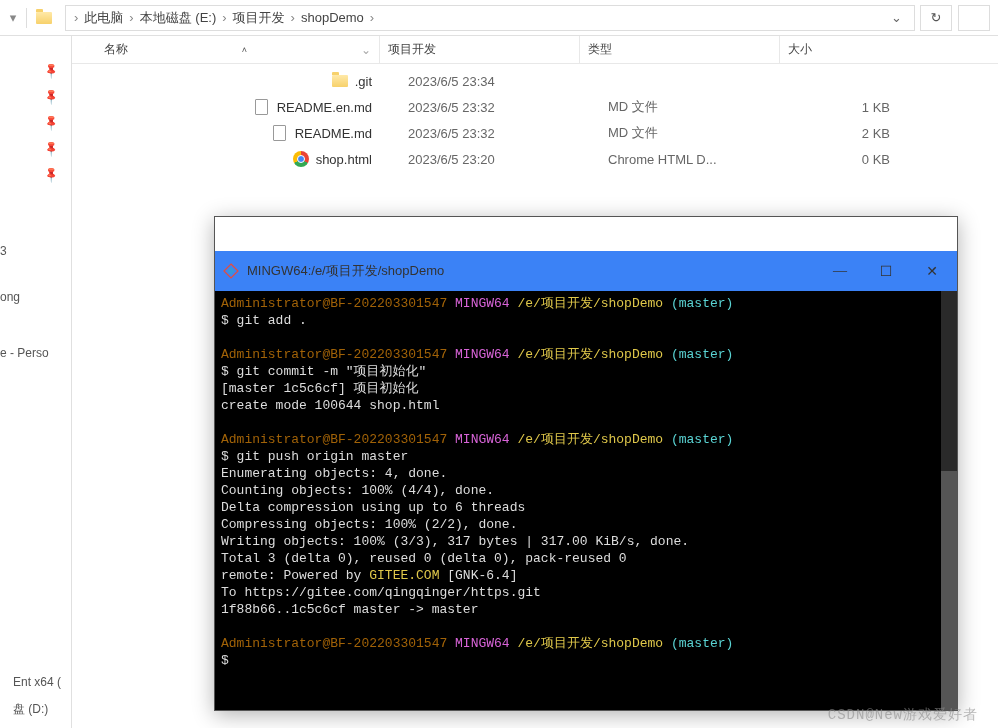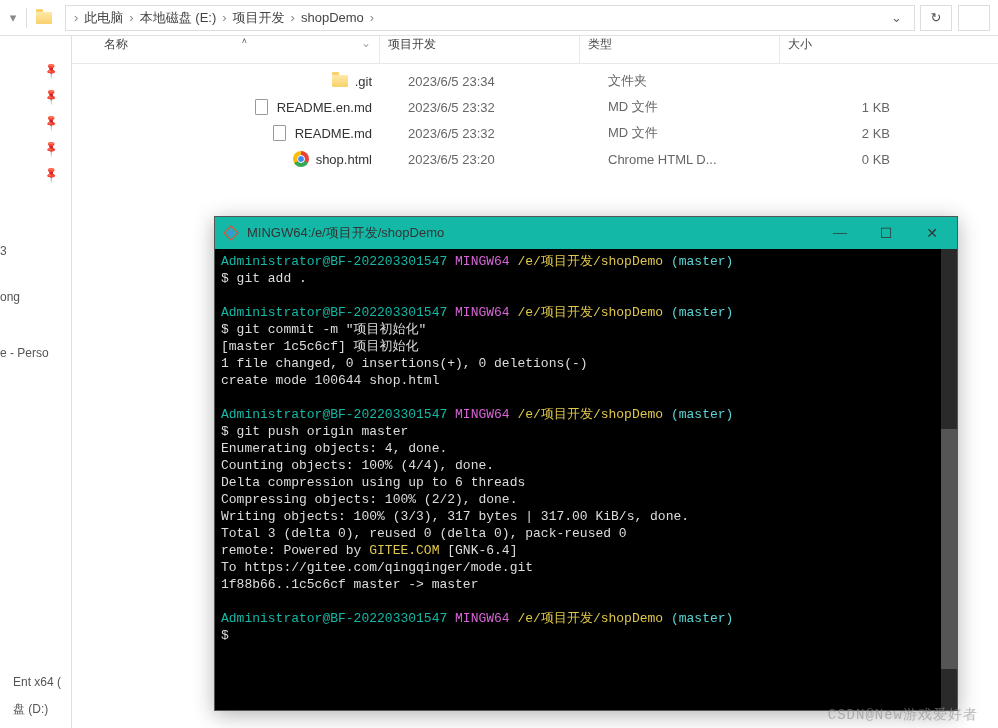--- a/index.html
+++ b/index.html
@@ -14,21 +14,21 @@
 .nav-btn { width: 32px; height: 26px; display: flex; align-items: center; justify-content: center; border: 1px solid #ddd; margin-left: -1px; color: #555; }
 
 .main { display: flex; height: calc(100% - 36px); }
 .sidebar { width: 72px; border-right: 1px solid #e0e0e0; padding-top: 22px; }
 .pin-row { height: 26px; display: flex; align-items: center; justify-content: flex-end; padding-right: 12px; }
 .pin-icon { color: #777; font-size: 11px; transform: rotate(-45deg); display: inline-block; }
 .side-label { font-size: 12px; color: #555; padding: 6px 4px 6px 0; white-space: nowrap; overflow: hidden; text-align: left; }
 
 .file-area { flex: 1; display: flex; flex-direction: column; }
 .col-headers { display: flex; height: 28px; border-bottom: 1px solid #e8e8e8; align-items: center; color: #444; font-size: 12px; }
-.col { padding: 0 8px; display: flex; height: 100%; border-right: 1px solid transparent; }
+.col { padding: 0 8px; display: flex; align-items: center; height: 100%; border-right: 1px solid transparent; }
 .col-name { width: 308px; padding-left: 14px; border-right: 1px solid #e8e8e8; }
 .col-date { width: 200px; border-right: 1px solid #e8e8e8; }
 .col-type { width: 200px; border-right: 1px solid #e8e8e8; }
 .col-size { width: 130px; }
 .sort-arrow { margin: 0 auto; color: #555; font-size: 9px; }
 
 .file-list { padding: 4px 0; }
 .file-row { display: flex; height: 26px; align-items: center; font-size: 13px; color: #333; }
 .cell { padding: 0 8px; overflow: hidden; text-overflow: ellipsis; white-space: nowrap; }
 .cell-name { width: 308px; display: flex; align-items: center; padding-left: 10px; justify-content: flex-end; }
@@ -37,29 +37,29 @@
 .cell-size { width: 130px; color: #666; text-align: right; padding-right: 40px; }
 .file-icon { width: 18px; height: 18px; margin-right: 6px; display: flex; align-items: center; justify-content: center; flex-shrink: 0; }
 
 .icon-folder { width: 16px; height: 12px; background: linear-gradient(#ffe9a8, #f7d16b); border-radius: 1px; position: relative; }
 .icon-folder::before { content: ''; position: absolute; top: -3px; left: 0; width: 7px; height: 3px; background: #f7d16b; border-radius: 1px 1px 0 0; }
 .icon-file { width: 13px; height: 16px; border: 1px solid #999; background: #fff; border-radius: 1px; }
 .icon-chrome { width: 16px; height: 16px; border-radius: 50%; background: conic-gradient(#ea4335 0 120deg, #34a853 120deg 240deg, #fbbc05 240deg 360deg); position: relative; }
 .icon-chrome::after { content: ''; position: absolute; top: 4px; left: 4px; width: 8px; height: 8px; border-radius: 50%; background: #4285f4; border: 1.5px solid #fff; box-sizing: border-box; }
 
 .terminal-window { position: absolute; left: 214px; top: 216px; width: 744px; height: 495px; border: 1px solid #555; background: #fff; display: flex; flex-direction: column; box-shadow: 0 4px 20px rgba(0,0,0,0.3); }
-.term-titlebar { height: 32px; display: flex; align-items: center; padding: 0 2px 0 8px; background: #14b8a6; }
+.term-titlebar { height: 40px; display: flex; align-items: center; padding: 0 2px 0 8px; background: #3b82f6; margin-top: 34px; }
 .term-icon { width: 16px; height: 16px; margin-right: 8px; }
 .term-title { flex: 1; font-size: 13px; color: #333; }
 .term-btn { width: 46px; height: 30px; display: flex; align-items: center; justify-content: center; font-size: 14px; color: #333; font-family: "Segoe UI"; }
 
 .term-body { flex: 1; background: #000; color: #ccc; font-family: Consolas, "Courier New", monospace; font-size: 13px; line-height: 17px; padding: 4px 6px; overflow: hidden; position: relative; }
 .term-body .scroll-thumb { position: absolute; right: 0; top: 180px; width: 16px; height: 240px; background: #555; }
 .term-body .scroll-track { position: absolute; right: 0; top: 0; bottom: 0; width: 16px; background: #2a2a2a; }
-.c-green { color: #14b8a6; }
+.c-green { color: #a16207; }
 .c-magenta { color: #d864d8; }
 .c-yellow { color: #e0c84a; }
 .c-cyan { color: #5ad4d4; }
 .c-white { color: #ddd; }
 
 .watermark { position: absolute; right: 20px; bottom: 4px; color: rgba(140,140,140,0.6); font-size: 14px; letter-spacing: 1px; font-family: Liberation Mono, monospace; }
 .side-bottom { position: absolute; left: 13px; bottom: 4px; font-size: 12px; color: #555; }
 </style>
 </head>
 <body>
@@ -132,21 +132,20 @@
 
     <div class="file-list">
       <div class="file-row">
         <div class="cell cell-name">
             <span class="file-icon">
               <span class="icon-folder"></span>
             </span>
             <span>.git</span>
           </div>
         <div class="cell cell-date">2023/6/5 23:34</div>
-        <div class="cell cell-type">文件夹</div>
         <div class="cell cell-size"></div>
       </div>
       <div class="file-row">
         <div class="cell cell-name">
             <span class="file-icon">
               <span class="icon-file"></span>
             </span>
             <span>README.en.md</span>
           </div>
         <div class="cell cell-date">2023/6/5 23:32</div>
@@ -197,33 +196,32 @@
   </div>
   <div class="term-body">
     <div class="scroll-track"></div>
     <div class="scroll-thumb"></div>
     <div><span class="c-green">Administrator@BF-202203301547</span> <span class="c-magenta">MINGW64</span> <span class="c-yellow">/e/项目开发/shopDemo</span> <span class="c-cyan">(master)</span></div>
     <div class="c-white">$ git add .</div>
     <div>&nbsp;</div>
     <div><span class="c-green">Administrator@BF-202203301547</span> <span class="c-magenta">MINGW64</span> <span class="c-yellow">/e/项目开发/shopDemo</span> <span class="c-cyan">(master)</span></div>
     <div class="c-white">$ git commit -m "项目初始化"</div>
     <div class="c-white">[master 1c5c6cf] 项目初始化</div>
-    <div class="c-white"> 1 file changed, 0 insertions(+), 0 deletions(-)</div>
     <div class="c-white"> create mode 100644 shop.html</div>
     <div>&nbsp;</div>
     <div><span class="c-green">Administrator@BF-202203301547</span> <span class="c-magenta">MINGW64</span> <span class="c-yellow">/e/项目开发/shopDemo</span> <span class="c-cyan">(master)</span></div>
     <div class="c-white">$ git push origin master</div>
     <div class="c-white">Enumerating objects: 4, done.</div>
     <div class="c-white">Counting objects: 100% (4/4), done.</div>
     <div class="c-white">Delta compression using up to 6 threads</div>
     <div class="c-white">Compressing objects: 100% (2/2), done.</div>
     <div class="c-white">Writing objects: 100% (3/3), 317 bytes | 317.00 KiB/s, done.</div>
     <div class="c-white">Total 3 (delta 0), reused 0 (delta 0), pack-reused 0</div>
     <div class="c-white"><span>remote: Powered by </span><span class="c-yellow">GITEE.COM</span><span> [GNK-6.4]</span></div>
-    <div class="c-white">To https://gitee.com/qingqinger/mode.git</div>
+    <div class="c-white">To https://gitee.com/qingqinger/https.git</div>
     <div class="c-white">   1f88b66..1c5c6cf  master -&gt; master</div>
     <div>&nbsp;</div>
     <div><span class="c-green">Administrator@BF-202203301547</span> <span class="c-magenta">MINGW64</span> <span class="c-yellow">/e/项目开发/shopDemo</span> <span class="c-cyan">(master)</span></div>
     <div class="c-white">$</div>
   </div>
 </div>
 
 <div class="watermark">CSDN@New游戏爱好者</div>
 
 </body></html>

